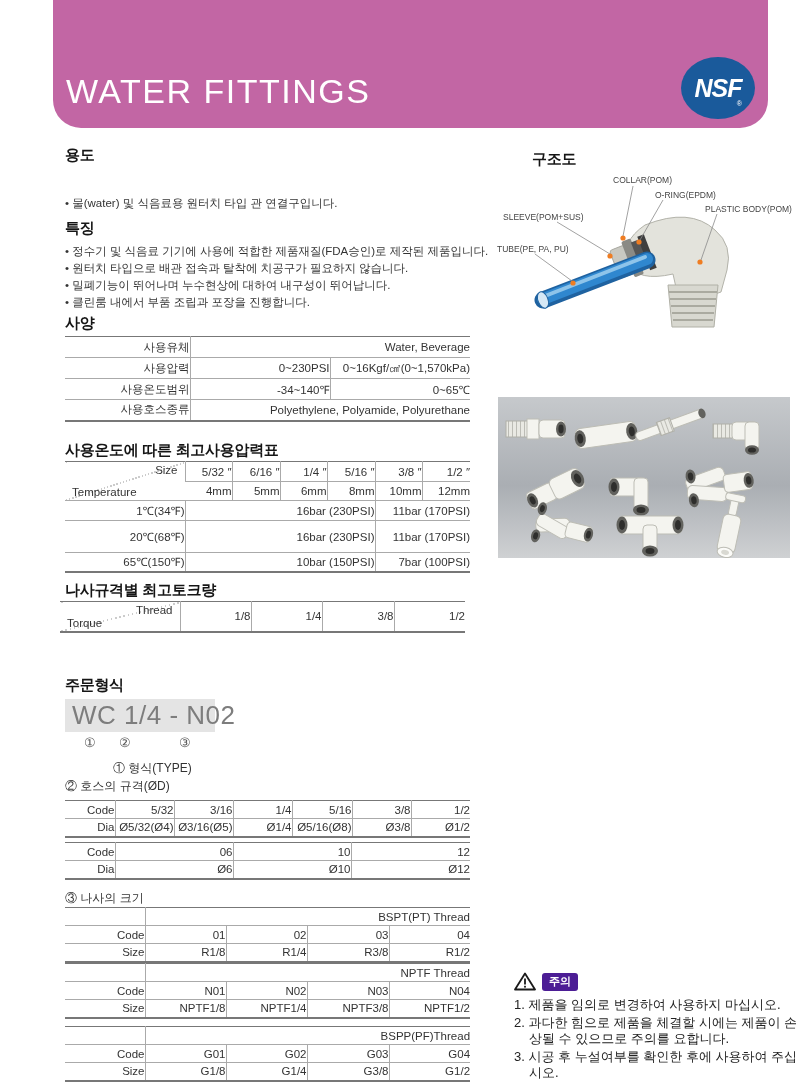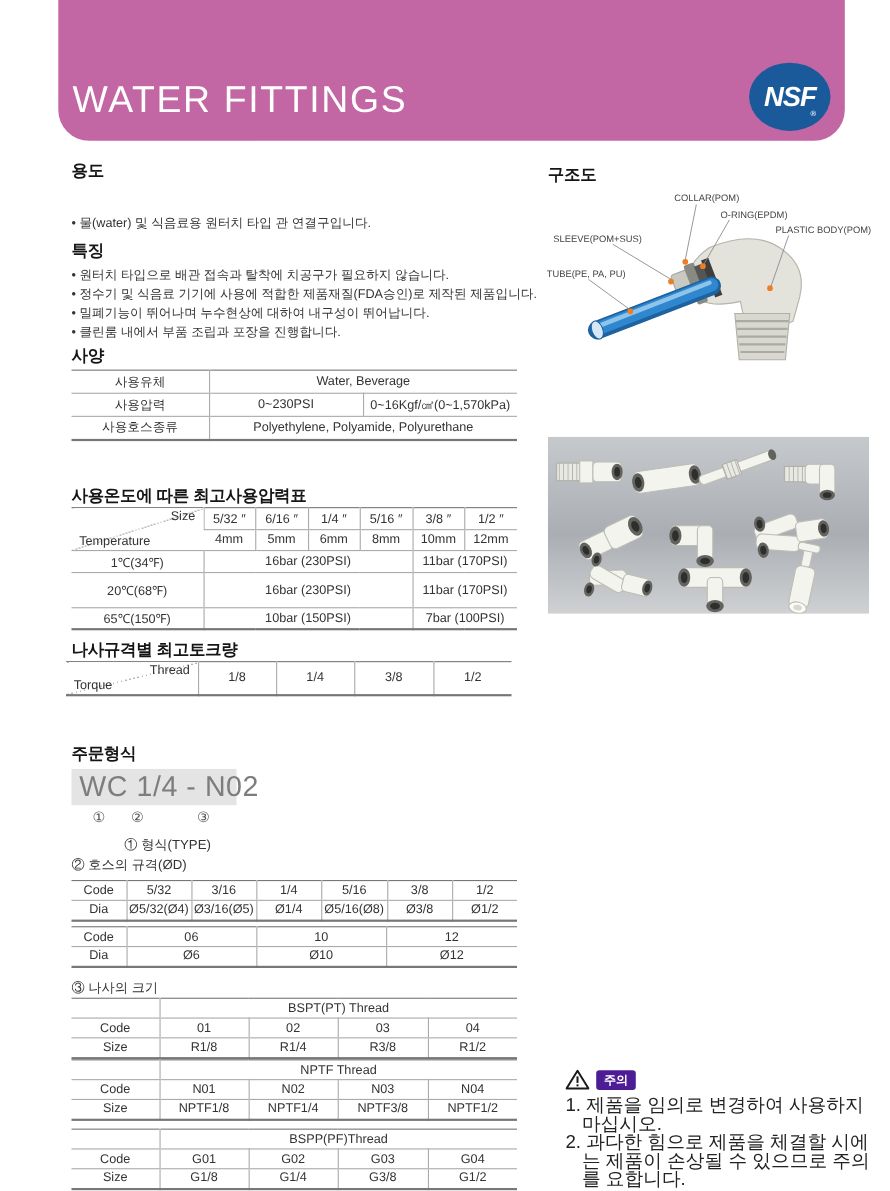--- a/index.html
+++ b/index.html
@@ -25,21 +25,21 @@
   }
   .nsf-text { color:#fff; font-weight:700; font-size:25px; font-style:italic; letter-spacing:-1px; }
   .nsf-reg { color:#fff; font-size:7px; position:absolute; right:13px; bottom:12px; }
 
   
   .h-kr { font-size:15px; font-weight:700; color:#151515; white-space:nowrap; letter-spacing:-0.3px; }
   .bullets { font-size:11.5px; color:#333; line-height:17px; white-space:nowrap; }
 
   
   table { border-collapse:collapse; table-layout:fixed; }
-  .tbl { font-size:11.5px; color:#333; text-align:center;
+  .tbl { font-size:11.5px; color:#333; text-align:right;
          border-top:1px solid #777; border-bottom:2px solid #777; }
   .tbl td { border-bottom:1px solid #aaa; border-left:1px solid #aaa; padding:0; overflow:hidden; white-space:nowrap; }
   .tbl td:first-child { border-left:none; }
   .tbl tr:last-child td { border-bottom:none; }
 
   .diag { position:relative;
     background:linear-gradient(to bottom right, #fff 49.7%, #999 49.7%, #999 50.3%, #fff 50.3%); }
   .diag .dtop { position:absolute; top:2px; right:7px; font-size:11.5px; color:#333; }
   .diag .dbot { position:absolute; bottom:2px; left:7px; font-size:11.5px; color:#333; }
 
@@ -49,21 +49,21 @@
     font-size:26px; color:#7d7d7d; letter-spacing:0.5px;
     display:flex; align-items:center; padding-left:7px; white-space:nowrap;
   }
   .marker { font-size:13px; color:#555; }
   .note { font-size:12px; color:#333; white-space:nowrap; }
 
   
   .warn-head { left:514px; top:972px; display:flex; align-items:center; gap:6px; }
   .warn-badge { background:#4c1d95; color:#fff; font-size:11px; font-weight:700;
     border-radius:3px; padding:1px 7px 2px; }
-  .warn-list { left:514px; top:997px; width:284px; font-size:17px; line-height:16.5px; color:#222; }
+  .warn-list { left:514px; top:997px; width:284px; font-size:13px; line-height:16.5px; color:#222; }
   .warn-item { padding-left:15px; text-indent:-15px; margin-bottom:1px; }
 
   .svg-label { font-size:8.5px; fill:#444; }
 </style>
 </head>
 <body>
 
 <div class="abs band"></div>
 <div class="abs band-title">WATER FITTINGS</div>
 <div class="abs nsf">
@@ -71,42 +71,47 @@
   <span class="nsf-reg">®</span>
 </div>
 
 <div class="abs h-kr" style="left:65px; top:146px;">용도</div>
 <div class="abs bullets" style="left:65px; top:171px;margin-top:24px;">
   <div>• 물(water) 및 식음료용 원터치 타입 관 연결구입니다.</div>
 </div>
 
 <div class="abs h-kr" style="left:65px; top:219px;">특징</div>
 <div class="abs bullets" style="left:65px; top:243px;">
+  <div>• 정수기 및 식음료 기기에 사용에 적합한 제품재질(FDA승인)로 제작된 제품입니다.</div>
   <div>• 원터치 타입으로 배관 접속과 탈착에 치공구가 필요하지 않습니다.</div>
-  <div>• 정수기 및 식음료 기기에 사용에 적합한 제품재질(FDA승인)로 제작된 제품입니다.</div>
   <div>• 밀폐기능이 뛰어나며 누수현상에 대하여 내구성이 뛰어납니다.</div>
   <div>• 클린룸 내에서 부품 조립과 포장을 진행합니다.</div>
 </div>
 
 <div class="abs h-kr" style="left:65px; top:314px;">사양</div>
 <table class="abs tbl" style="left:65px; top:336px; width:405px;">
   <colgroup>
       <col style="width:125px">
       <col style="width:140px">
       <col style="width:140px">
     </colgroup>
   <tbody>
       <tr style="height:21px">
     <td>사용유체</td>
     <td colspan="2">Water, Beverage</td>
   </tr>
   <tr style="height:21px">
     <td>사용압력</td>
     <td>0~230PSI</td>
     <td>0~16Kgf/㎠(0~1,570kPa)</td>
+  </tr>
+  <tr style="height:21px">
+    <td>사용온도범위</td>
+    <td>-34~140℉</td>
+    <td>0~65℃</td>
   </tr>
   <tr style="height:21px">
     <td>사용호스종류</td>
     <td colspan="2">Polyethylene, Polyamide, Polyurethane</td>
   </tr>
 </tbody>
   </table>
 
 <div class="abs h-kr" style="left:65px; top:441px;">사용온도에 따른 최고사용압력표</div>
 <table class="abs tbl" style="left:65px; top:461px; width:405px;">
@@ -330,21 +335,21 @@
   <tr style="height:18px">
     <td>Size</td>
     <td>G1/8</td>
     <td>G1/4</td>
     <td>G3/8</td>
     <td>G1/2</td>
   </tr>
 </tbody>
   </table>
 
-<div class="abs h-kr" style="left:498px; top:150px;">구조도</div>
+<div class="abs h-kr" style="left:532px; top:150px;">구조도</div>
 
 <svg class="abs" style="left:495px; top:170px;" width="302" height="160" viewBox="0 0 302 160">
 
   <g>
     <path d="M150,55 q45,-18 70,5 q18,15 12,40 l-6,22 q-22,10 -44,0 l-4,-18 q-35,8 -45,-10 q-8,-22 17,-39 z" fill="#e3e3dc" stroke="#b3b3aa" stroke-width="1"></path>
 
     <g>
       <path d="M173,115 h50 l-4,42 h-42 z" fill="#d8d8d0" stroke="#b0b0a6" stroke-width="1"></path>
       <line x1="174" y1="122" x2="222" y2="122" stroke="#aaaaa0" stroke-width="2"></line>
       <line x1="175" y1="129" x2="221" y2="129" stroke="#aaaaa0" stroke-width="2"></line>
@@ -495,13 +500,14 @@
   <svg width="22" height="19" viewBox="0 0 22 19">
     <path d="M11,1.5 L21,17.5 L1,17.5 Z" fill="#fff" stroke="#1a1a1a" stroke-width="1.8" stroke-linejoin="round"></path>
     <rect x="10.1" y="6.5" width="1.8" height="6" fill="#1a1a1a"></rect>
     <rect x="10.1" y="13.8" width="1.8" height="1.8" fill="#1a1a1a"></rect>
   </svg>
   <span class="warn-badge">주의</span>
 </div>
 <div class="abs warn-list">
   <div class="warn-item">1. 제품을 임의로 변경하여 사용하지 마십시오.</div>
   <div class="warn-item">2. 과다한 힘으로 제품을 체결할 시에는 제품이 손상될 수 있으므로 주의를 요합니다.</div>
+  <div class="warn-item">3. 시공 후 누설여부를 확인한 후에 사용하여 주십시오.</div>
 </div>
 
 </body></html>

